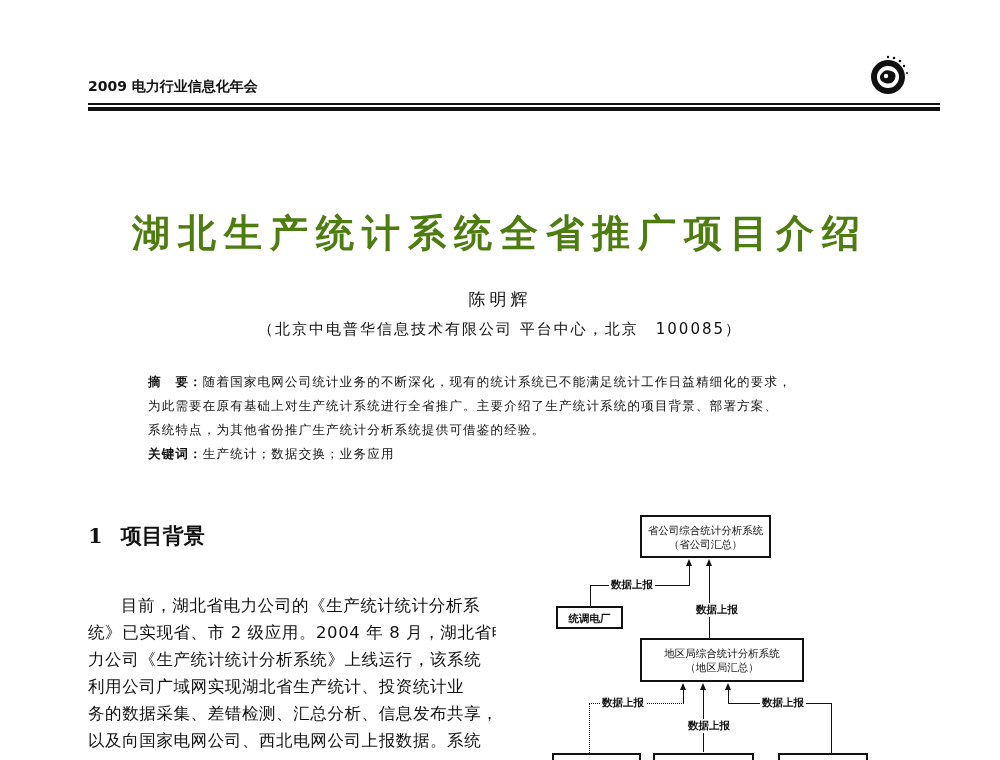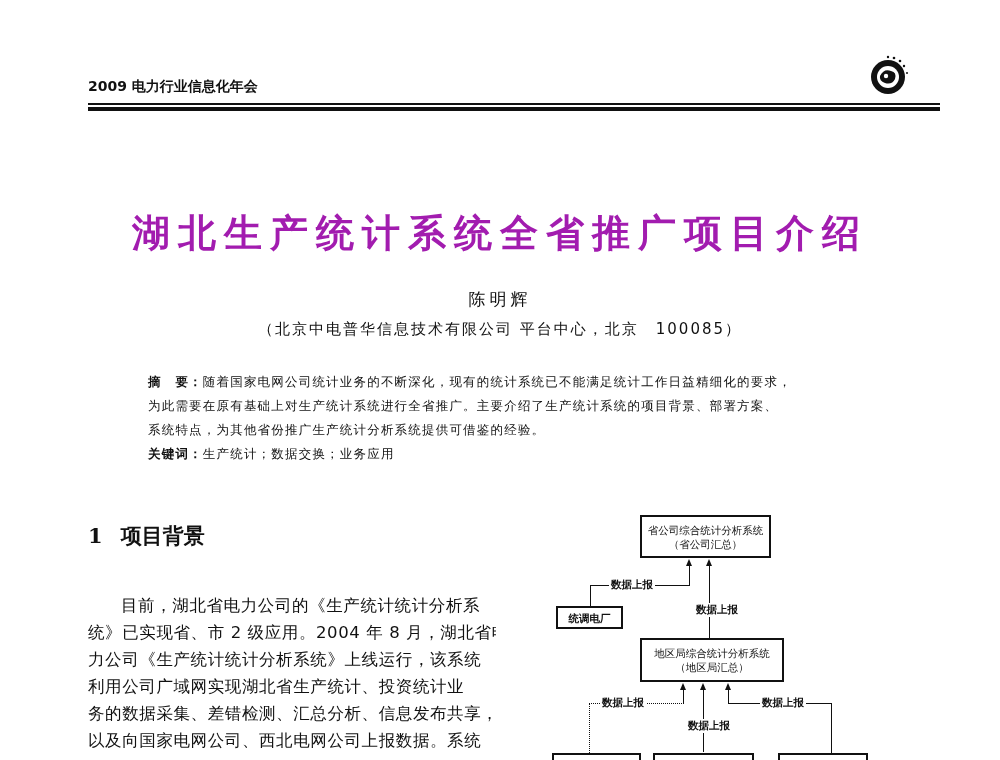--- a/index.html
+++ b/index.html
@@ -14,21 +14,21 @@
     font-family: "DejaVu Sans", sans-serif; letter-spacing: 0px; color: #111;
   }
   .rule-thin { left: 88px; top: 103px; width: 852px; height: 2px; background: #111; }
   .rule-thick { left: 88px; top: 107px; width: 852px; height: 4px; background: #111; }
   .logo {
     left: 864px; top: 52px; width: 48px; height: 48px;
   }
   .title {
     left: 0; top: 208px; width: 1000px; text-align: center;
     font-size: 38px; font-weight: bold; letter-spacing: 8px;
-    font-family: "DejaVu Serif", serif; color: #a21caf;
+    font-family: "DejaVu Serif", serif; color: #4d7c0f;
   }
   .author {
     left: 0; top: 288px; width: 1000px; text-align: center;
     font-size: 17px; letter-spacing: 4px; font-family: Liberation Sans, sans-serif;
   }
   .affil {
     left: 0; top: 320px; width: 1000px; text-align: center;
     font-size: 15px; letter-spacing: 2px; font-family: "DejaVu Sans", sans-serif;
   }
   .abstract {
@@ -134,21 +134,21 @@
   <div class="vline" style="left:689px; top:564px; height:22px;"></div>
   <div class="arrow" style="left:686px; top:559px;"></div>
   <div class="dlabel" style="left:609px; top:578px;">数据上报</div>
 
   <div class="vline" style="left:709px; top:564px; height:75px;"></div>
   <div class="arrow" style="left:706px; top:559px;"></div>
   <div class="dlabel" style="left:694px; top:603px;">数据上报</div>
 
   <div class="box" style="left:556px; top:606px; width:67px; height:23px; padding-top:3px; font-weight:bold;">统调电厂</div>
 
-  <div class="box" style="left:640px; top:638px; width:144px; height:44px; padding-top:6px;">
+  <div class="box" style="left:640px; top:638px; width:164px; height:44px; padding-top:6px;">
     <div>地区局综合统计分析系统</div>
     <div>（地区局汇总）</div>
   </div>
 
   <div class="vdash" style="left:589px; top:703px; height:52px;"></div>
   <div class="hdash" style="left:589px; top:703px; width:95px;"></div>
   <div class="vline" style="left:683px; top:688px; height:16px;"></div>
   <div class="arrow" style="left:680px; top:683px;"></div>
   <div class="dlabel" style="left:600px; top:696px;">数据上报</div>
 

